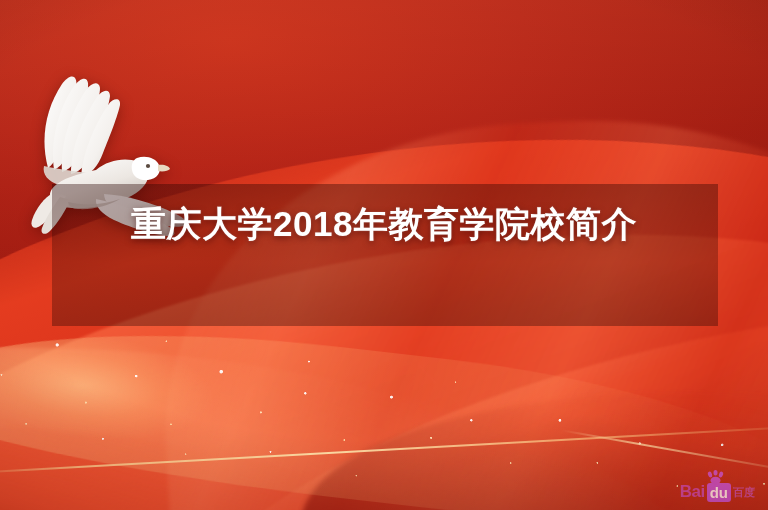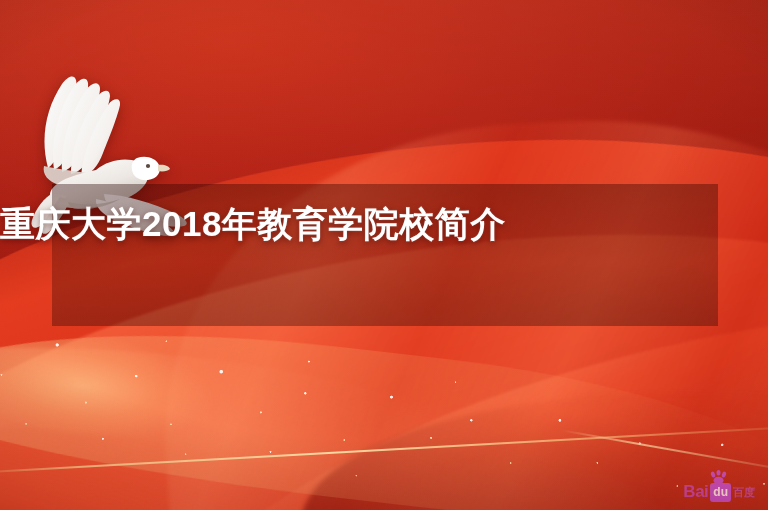--- a/index.html
+++ b/index.html
@@ -237,21 +237,21 @@
     top: 184px;
     width: 666px;
     height: 142px;
     background: linear-gradient(180deg, rgba(40,2,0,0.38) 0%, rgba(52,4,0,0.30) 55%, rgba(30,2,0,0.34) 100%);
   }
   #title-block {
     position: absolute;
     left: 0;
     top: 200px;
     width: 768px;
-    text-align: left;
+    text-align: center;
     color: #ffffff;
     font-weight: 700;
     font-size: 35px;
     line-height: 47px;
     letter-spacing: 0.5px;
     text-shadow: 0 2px 6px rgba(60,4,0,0.55), 0 0 2px rgba(255,255,255,0.25);
   }
   .title-line { display: block; white-space: nowrap; }
 
   
@@ -283,21 +283,21 @@
   }
   #baidu-bai {
     font-size: 17px;
     font-weight: 700;
     color: #3b2bd0;
     line-height: 20px;
     letter-spacing: -0.5px;
     opacity: 0.82;
   }
   #baidu-du {
-    font-size: 12px;
+    font-size: 15px;
     font-weight: 700;
     color: #ffffff;
     background: #2a30d8;
     border-radius: 3px;
     padding: 0 3px;
     line-height: 19px;
     margin: 0 2px;
   }
   #baidu-cn {
     font-size: 11px;

